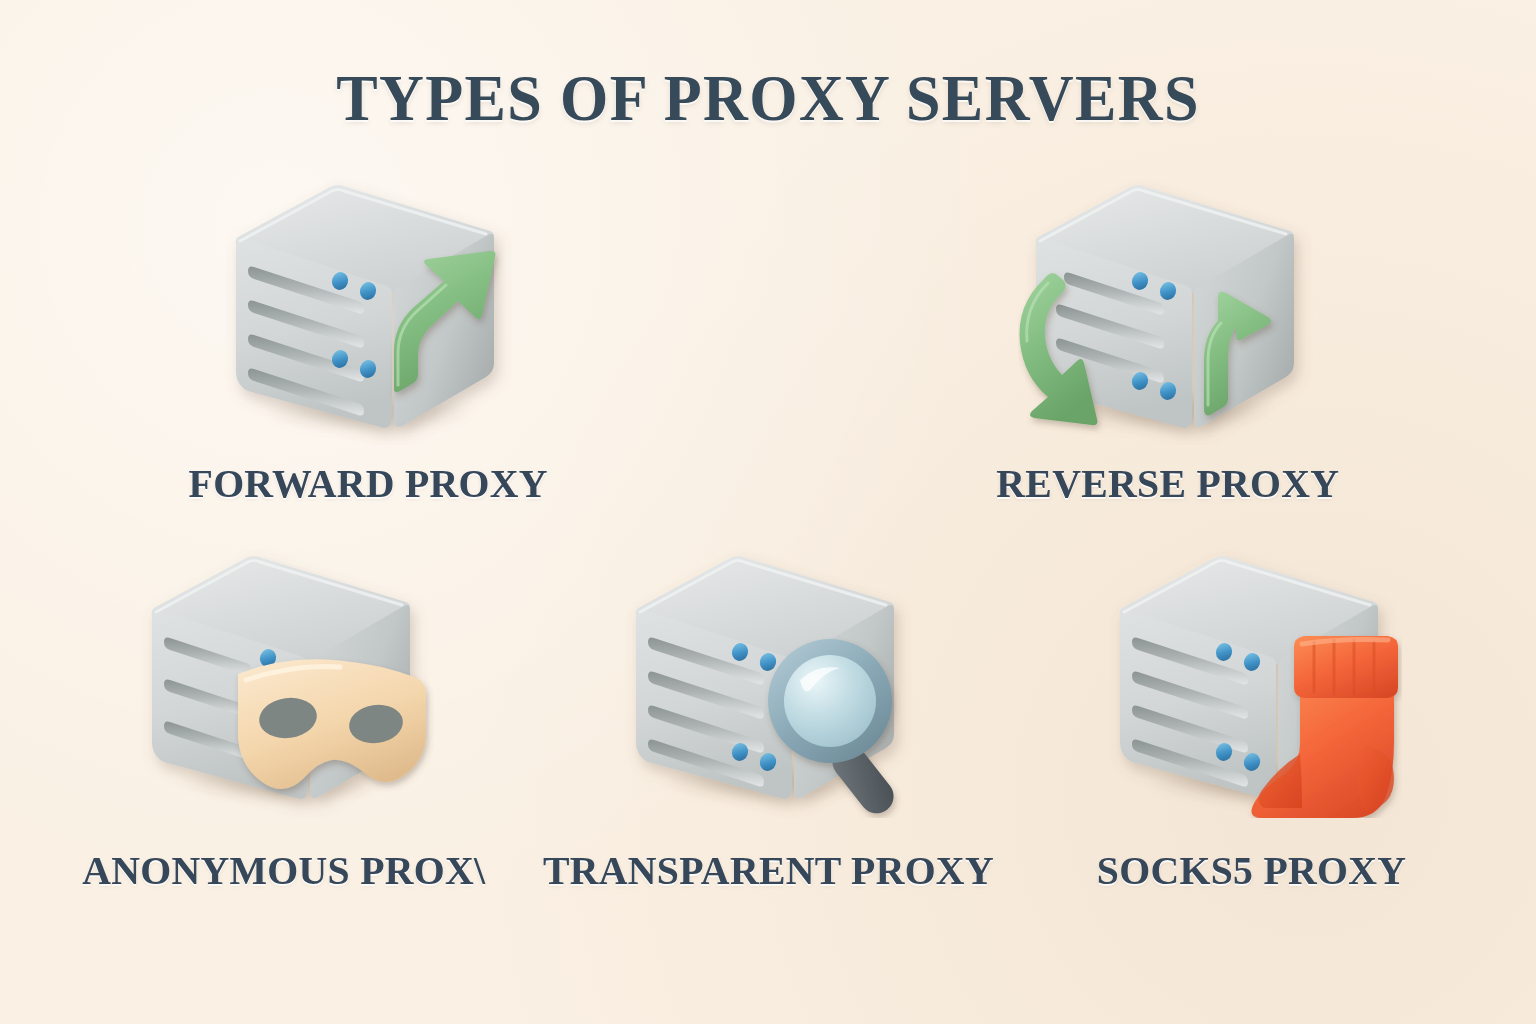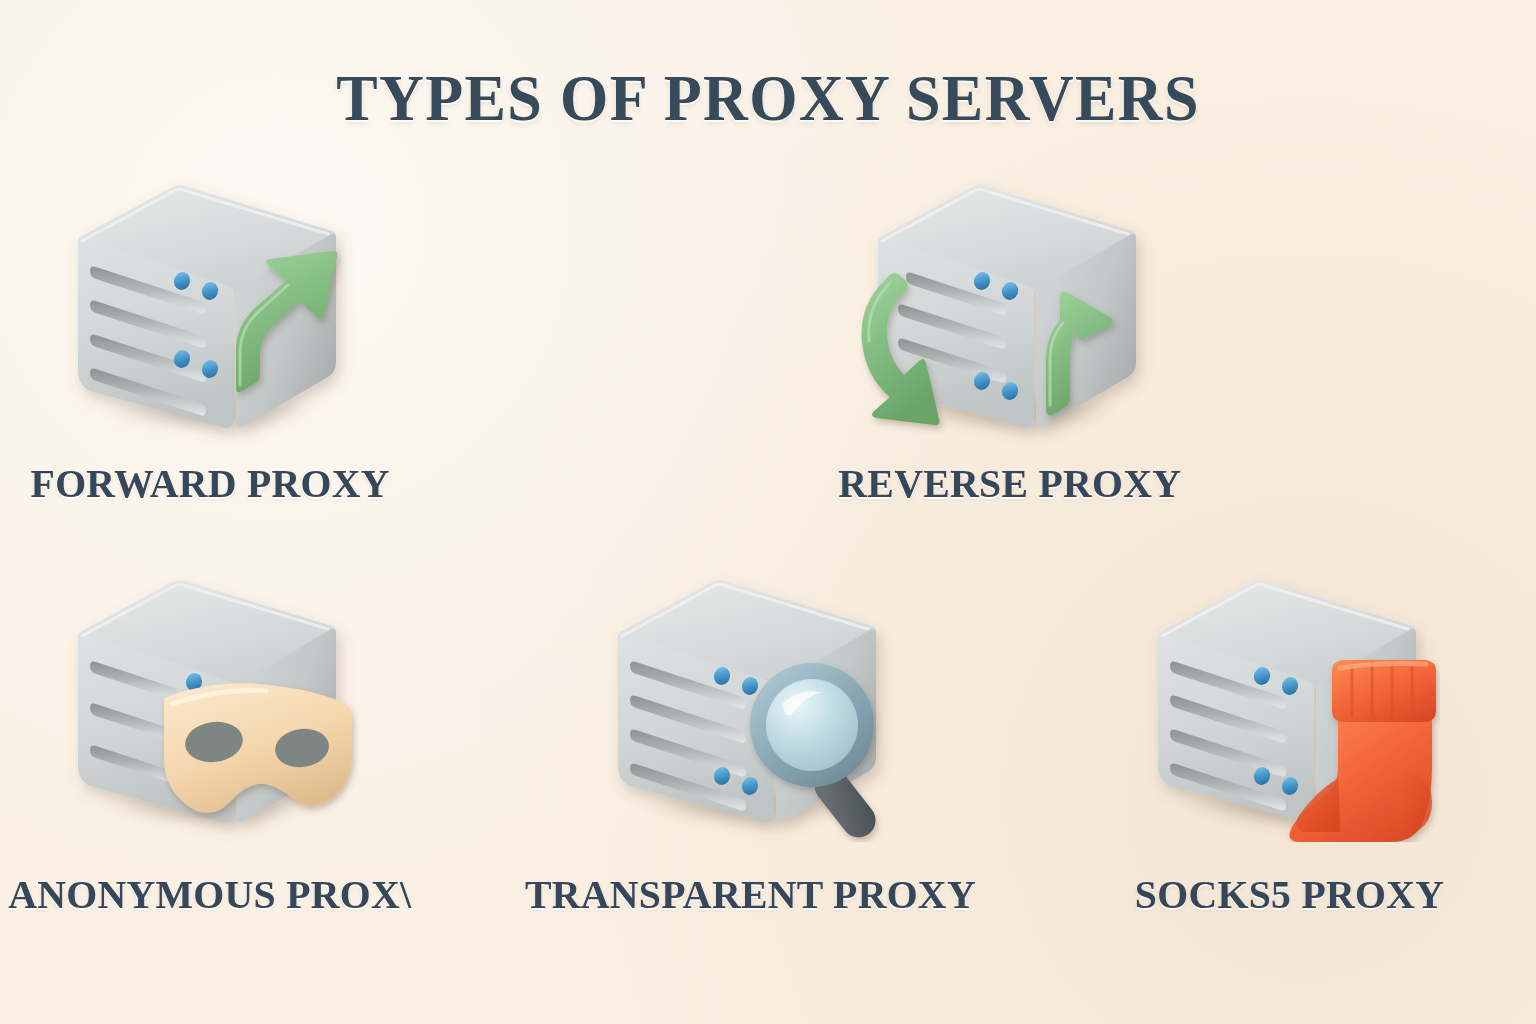--- a/index.html
+++ b/index.html
@@ -39,23 +39,23 @@
     font-size: 66px;
     font-weight: 700;
     letter-spacing: 1.5px;
     color: #374a5a;
     text-shadow: 0 2px 0 rgba(255,255,255,0.75), 0 3px 5px rgba(120,100,80,0.16);
     transform: scaleX(0.94);
     white-space: nowrap;
   }
 
   
-  .row { position: absolute; left: 0; width: 1536px; display: flex; }
+  .row { position: absolute; left: 0; width: 1536px; display: flex; justify-content: center; }
   .row-top    { top: 175px;  gap: 380px; }
-  .row-bottom { top: 570px;  gap: 120px; }
+  .row-bottom { top: 546px;  gap: 64px; }
 
   .cell {
     width: 420px;
     display: flex;
     flex-direction: column;
     align-items: center;
   }
   .row-bottom .cell { width: 420px; }
 
   .icon-wrap {

